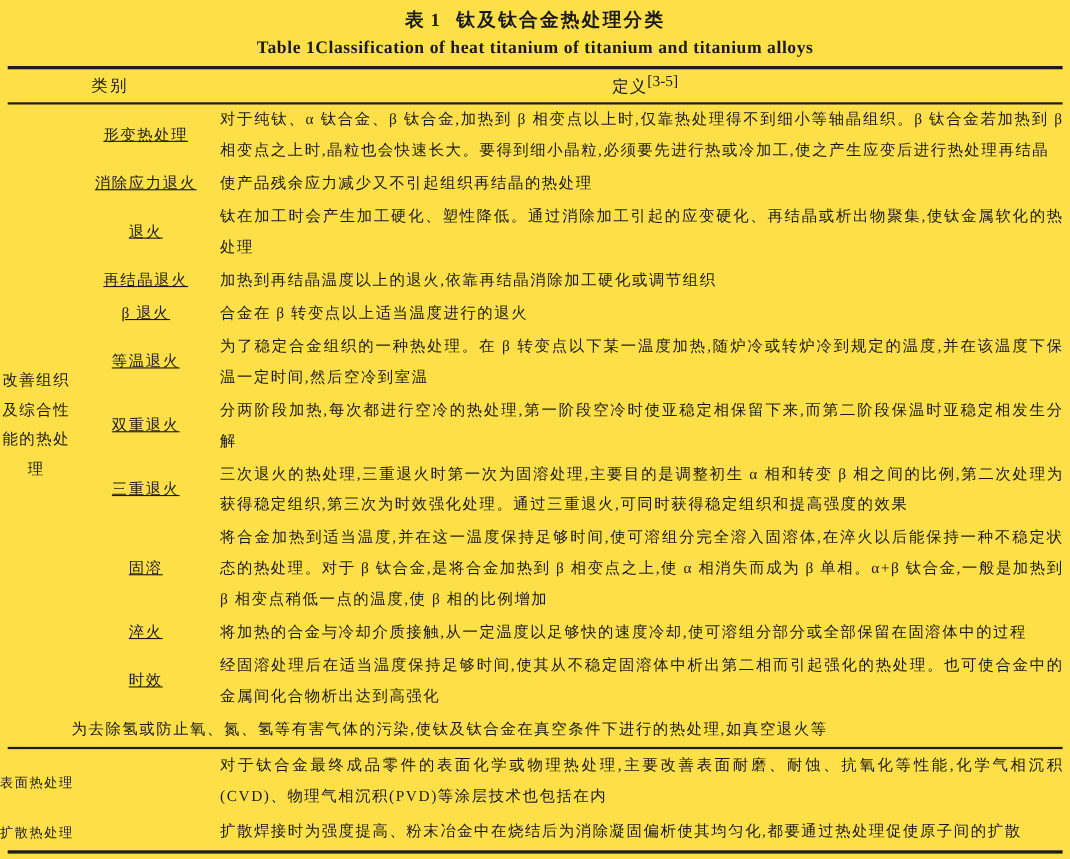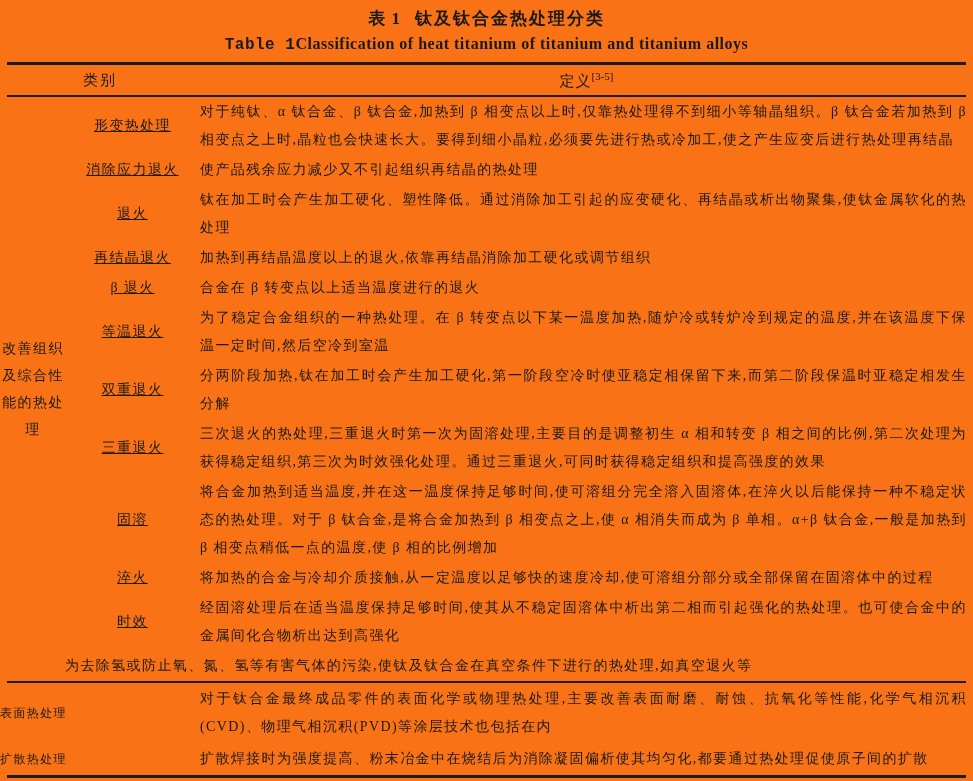--- a/index.html
+++ b/index.html
@@ -2,21 +2,21 @@
 <html><head>
 <meta charset="utf-8">
 <style>
   * { box-sizing: border-box; }
   html, body { margin: 0; padding: 0; background: #e8e8e8; }
   .page {
     position: relative;
     width: 973px;
     height: 781px;
     margin: 0 auto;
-    background: #f97316;
+    background: #fde047;
     color: #1a1a1a;
     font-family: "Liberation Serif", "DejaVu Serif", serif;
     overflow: hidden;
     padding-top: 7px;
   }
   
   .caption-zh {
     text-align: center;
     font-weight: bold;
     font-size: 17px;
@@ -25,32 +25,32 @@
   }
   .caption-zh .cap-label { margin-right: 14px; letter-spacing: 1px; }
   .caption-en {
     text-align: center;
     font-weight: bold;
     font-size: 16px;
     line-height: 23px;
     margin-top: 2px;
     letter-spacing: 0.5px;
   }
-  .caption-en .cap-label { margin-right: 0; font-family: Liberation Mono, monospace; }
+  .caption-en .cap-label { margin-right: 0; }
   
   .rule { margin: 0 7px; background: #1c1c1c; }
   .rule-top    { height: 3px; margin-top: 5px; }
   .rule-head   { height: 1.5px; }
   .rule-mid    { height: 2px; }
   .rule-bottom { height: 3.5px; }
   
   .thead { display: flex; height: 30px; align-items: center; font-size: 15px; border-radius: 13px; }
   .thead .col-cat { width: 200px; text-align: center; letter-spacing: 2px; }
   .thead .col-def { flex: 1; text-align: center; letter-spacing: 1px; }
-  .thead sup { font-size: 11px; letter-spacing: 0; }
+  .thead sup { font-size: 14px; letter-spacing: 0; }
   
   .tbody-main { display: flex; }
   .group-col {
     width: 65px;
     display: flex;
     align-items: center;
     justify-content: flex-end;
   }
   .group-col .group-label {
     width: 64px;
@@ -135,21 +135,21 @@
       <div class="trow">
         <div class="tname">β 退火</div>
         <div class="tdef">合金在 β 转变点以上适当温度进行的退火</div>
       </div>
       <div class="trow">
         <div class="tname">等温退火</div>
         <div class="tdef">为了稳定合金组织的一种热处理。在 β 转变点以下某一温度加热,随炉冷或转炉冷到规定的温度,并在该温度下保温一定时间,然后空冷到室温</div>
       </div>
       <div class="trow">
         <div class="tname">双重退火</div>
-        <div class="tdef">分两阶段加热,钛在加工时会产生加工硬化,第一阶段空冷时使亚稳定相保留下来,而第二阶段保温时亚稳定相发生分解</div>
+        <div class="tdef">分两阶段加热,每次都进行空冷的热处理,第一阶段空冷时使亚稳定相保留下来,而第二阶段保温时亚稳定相发生分解</div>
       </div>
       <div class="trow">
         <div class="tname">三重退火</div>
         <div class="tdef">三次退火的热处理,三重退火时第一次为固溶处理,主要目的是调整初生 α 相和转变 β 相之间的比例,第二次处理为获得稳定组织,第三次为时效强化处理。通过三重退火,可同时获得稳定组织和提高强度的效果</div>
       </div>
       <div class="trow">
         <div class="tname">固溶</div>
         <div class="tdef">将合金加热到适当温度,并在这一温度保持足够时间,使可溶组分完全溶入固溶体,在淬火以后能保持一种不稳定状态的热处理。对于 β 钛合金,是将合金加热到 β 相变点之上,使 α 相消失而成为 β 单相。α+β 钛合金,一般是加热到 β 相变点稍低一点的温度,使 β 相的比例增加</div>
       </div>
       <div class="trow">

